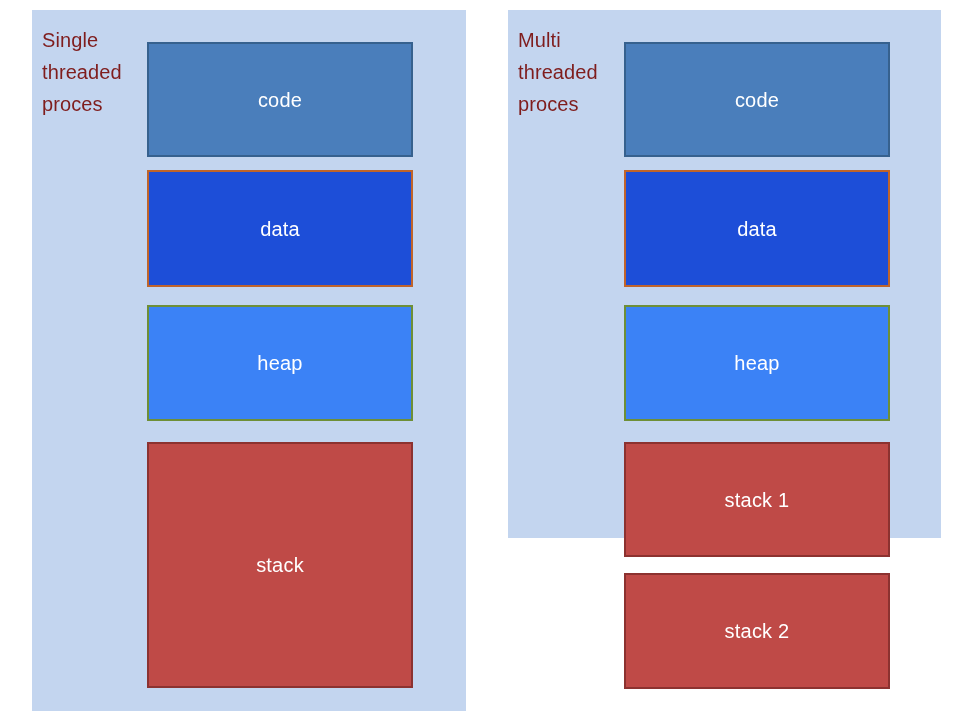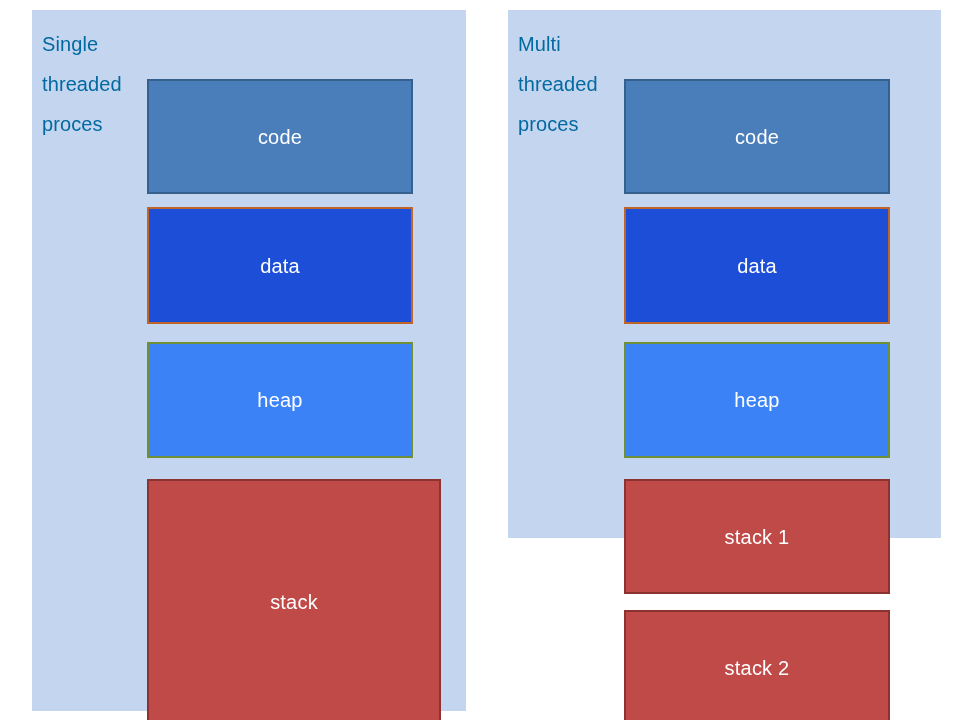--- a/index.html
+++ b/index.html
@@ -21,55 +21,54 @@
     box-sizing: border-box;
   }
   #panel-single { left: 32px;  top: 10px; width: 434px; height: 701px; }
   #panel-multi  { left: 508px; top: 10px; width: 433px; height: 528px; }
 
   .panel-label {
     position: absolute;
     left: 10px;
     top: 14px;
     width: 112px;
-    color: #0369a1;
+    color: #7f1d1d;
     font-size: 20px;
-    line-height: 40px;
+    line-height: 32px;
     letter-spacing: 0.1px;
     white-space: pre-line;
   }
 
   .seg {
     position: absolute;
     box-sizing: border-box;
     border-style: solid;
     border-width: 2px;
     display: flex;
     align-items: center;
     justify-content: center;
-    margin-top: 37px;
   }
   .seg-label {
     color: #ffffff;
     font-size: 20px;
     line-height: 24px;
     text-align: center;
     letter-spacing: 0.2px;
   }
 
   .c-code  { background: #4a7ebb; border-color: #36618e; }
   .c-data  { background: #1d4ed8; border-color: #c0642a; }
   .c-heap  { background: #3b82f6; border-color: #6e8f36; }
   .c-stack { background: #bf4a47; border-color: #8c3230; }
 
   
   #s-code  { left: 115px; top: 32px;  width: 266px; height: 115px; }
   #s-data  { left: 115px; top: 160px; width: 266px; height: 117px; }
   #s-heap  { left: 115px; top: 295px; width: 266px; height: 116px; }
-  #s-stack { left: 115px; top: 432px; width: 294px; height: 246px; }
+  #s-stack { left: 115px; top: 432px; width: 266px; height: 246px; }
 
   
   #m-code   { left: 116px; top: 32px;  width: 266px; height: 115px; }
   #m-data   { left: 116px; top: 160px; width: 266px; height: 117px; }
   #m-heap   { left: 116px; top: 295px; width: 266px; height: 116px; }
   #m-stack1 { left: 116px; top: 432px; width: 266px; height: 115px; }
   #m-stack2 { left: 116px; top: 563px; width: 266px; height: 116px; align-items: center; }
 </style>
 </head>
 <body>

